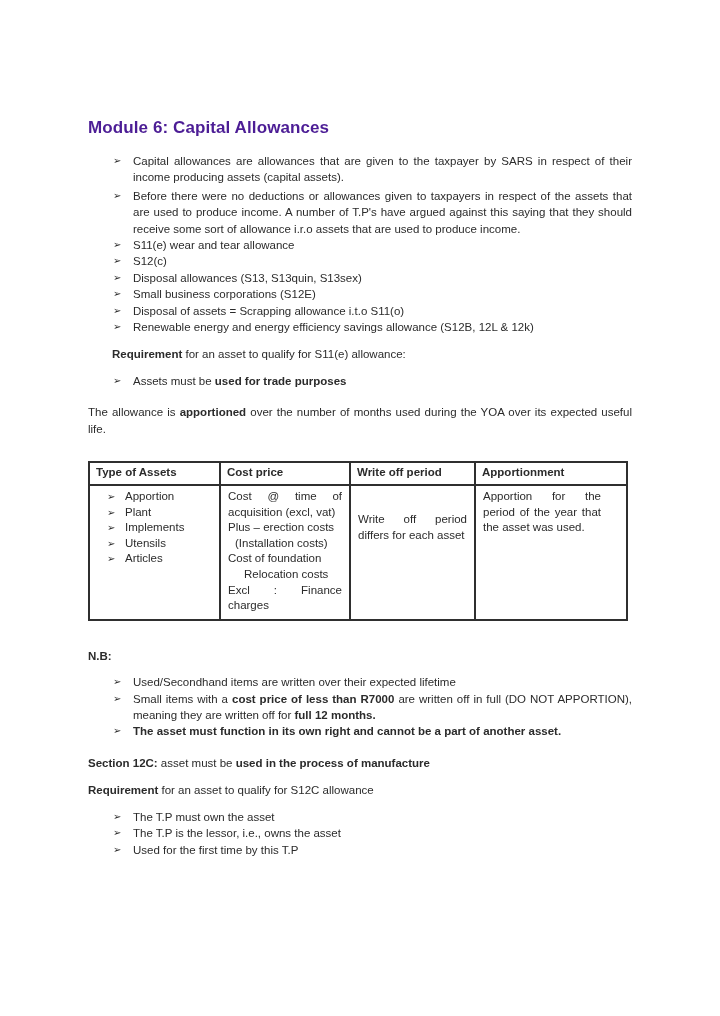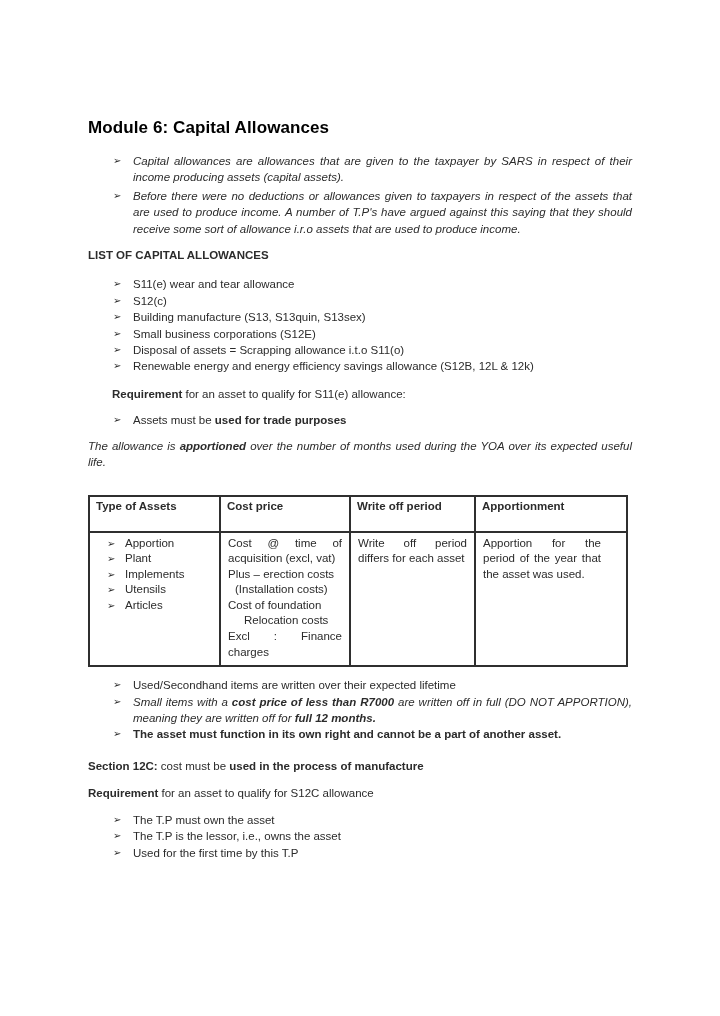--- a/index.html
+++ b/index.html
@@ -9,21 +9,21 @@
     color: #2b2b2b;
     -webkit-font-smoothing: antialiased;
   }
   .page {
     width: 720px; height: 1016px;
     padding: 118px 88px 0 88px;
   }
   .doc-title {
     font-size: 17px;
     font-weight: bold;
-    color: #000000;
+    color: #4c1d95;
     margin-bottom: 15px;
     letter-spacing: 0.1px;
   }
   .body-text { font-size: 11.5px; line-height: 16.4px; }
   .heading {
     font-size: 11.5px;
     font-weight: bold;
     line-height: 16.4px;
   }
   
@@ -34,36 +34,36 @@
     line-height: 16.4px;
   }
   .bullet .marker {
     flex: none;
     width: 20px;
     font-size: 10px;
     line-height: 16.4px;
     color: #2b2b2b;
   }
   .bullet .btext { flex: 1; }
-  .justify { text-align: justify; text-justify: inter-word; font-style: italic; }
+  .justify { text-align: justify; text-justify: inter-word; }
   .mb2 { margin-bottom: 2px; }
   b, .bold { font-weight: bold; }
 
   .list-sub {
     margin-left: 112px;
     font-size: 11.5px;
     line-height: 16.4px;
   }
 
   
   .sec-list-heading   { margin-top: 10px; margin-bottom: 13px; }
   .sec-11e-heading    { margin-top: 36px; }
   .req-line           { margin-top: 11px; padding-left: 24px; }
   .single-bullet      { margin-top: 10px; }
-  .apportion-par      { margin-top: 9px; }
+  .apportion-par      { margin-top: 15px; }
   .nb-heading         { margin-top: 27px; }
   .nb-bullets         { margin-top: 10px; }
   .sec-12c-heading    { margin-top: 15px; }
   .req-line-2         { margin-top: 11px; }
   .final-bullets      { margin-top: 10px; }
 
   
   table.allow-table {
     border-collapse: collapse;
     margin-top: 24px;
@@ -71,67 +71,66 @@
     width: 538px;
   }
   .allow-table th, .allow-table td {
     border: 2px solid #2f2f2f;
     vertical-align: top;
     font-size: 11.5px;
   }
   .allow-table th {
     text-align: left;
     font-weight: bold;
-    padding: 2px 6px 17px 6px;
+    padding: 2px 6px 4px 6px;
     line-height: 15px;
   }
   .allow-table td { padding: 3px 7px 5px 7px; line-height: 15.6px; }
   .col-assets { width: 131px; }
   .col-cost   { width: 130px; }
   .col-write  { width: 125px; }
   .col-apport { width: 152px; }
   .cell-bullet { display: flex; margin-left: 10px; }
   .cell-bullet .marker { flex: none; width: 18px; font-size: 10px; }
   .cell-line { text-align: justify; text-justify: inter-word; }
   .cell-line.indent { padding-left: 7px; text-align: left; }
   .apport-text { max-width: 118px; }
-  .write-text  { max-width: 112px; }
+  .write-text  { max-width: 112px; margin-top: 23px; }
 </style>
 </head>
 <body>
 
 <div class="page">
 
   <h1 class="doc-title">Module 6: Capital Allowances</h1>
 
   <div>
     <div class="bullet mb2">
       <span class="marker">➢</span>
       <span class="btext justify">Capital allowances are allowances that are given to the taxpayer by SARS in respect of  their income producing assets (capital assets).</span>
     </div>
     <div class="bullet">
       <span class="marker">➢</span>
       <span class="btext justify">Before there were no deductions or allowances given to taxpayers in respect of the assets that are used to produce income. A number of T.P's have argued against this saying that they should receive some sort of allowance i.r.o assets that are used to produce income.</span>
     </div>
   </div>
 
-  <div class="heading sec-list-heading">LIST OF CAPITAL ALLOWANCES</div>
 
   <div>
     <div class="bullet">
       <span class="marker">➢</span>
       <span class="btext">S11(e) wear and tear allowance</span>
     </div>
     <div class="bullet">
       <span class="marker">➢</span>
       <span class="btext">S12(c)</span>
     </div>
     <div class="bullet">
       <span class="marker">➢</span>
-      <span class="btext">Building manufacture (S13, S13quin, S13sex)</span>
+      <span class="btext">Disposal allowances (S13, S13quin, S13sex)</span>
     </div>
     <div class="bullet">
       <span class="marker">➢</span>
       <span class="btext">Small business corporations (S12E)</span>
     </div>
     <div class="bullet">
       <span class="marker">➢</span>
       <span class="btext">Disposal of assets = Scrapping allowance i.t.o S11(o)</span>
     </div>
     <div class="bullet">
@@ -200,37 +199,38 @@
         <td>
           <div class="cell-line write-text">Write off period differs for each asset</div>
         </td>
         <td>
           <div class="cell-line apport-text">Apportion for the period of the year that the asset was used.</div>
         </td>
       </tr>
     </tbody>
   </table>
 
+  <div class="heading nb-heading">N.B:</div>
 
   <div class="nb-bullets">
     <div class="bullet">
       <span class="marker">➢</span>
       <span class="btext">Used/Secondhand items are written over their expected lifetime</span>
     </div>
     <div class="bullet">
       <span class="marker">➢</span>
       <span class="btext justify"><span>Small items with a </span><b>cost price of less than R7000</b><span> are written off in full (DO NOT APPORTION), meaning they are written off for </span><b>full 12 months.</b></span>
     </div>
     <div class="bullet">
       <span class="marker">➢</span>
       <span class="btext bold">The asset must function in its own right and cannot be a part of another asset.</span>
     </div>
   </div>
 
-  <p class="body-text sec-12c-heading"><b>Section 12C:</b><span> cost must be </span><b>used in the process of manufacture</b></p>
+  <p class="body-text sec-12c-heading"><b>Section 12C:</b><span> asset must be </span><b>used in the process of manufacture</b></p>
 
   <p class="body-text req-line-2"><b>Requirement</b><span> for an asset to qualify for S12C allowance</span></p>
 
   <div class="final-bullets">
     <div class="bullet">
       <span class="marker">➢</span>
       <span class="btext">The T.P must own the asset</span>
     </div>
     <div class="bullet">
       <span class="marker">➢</span>

